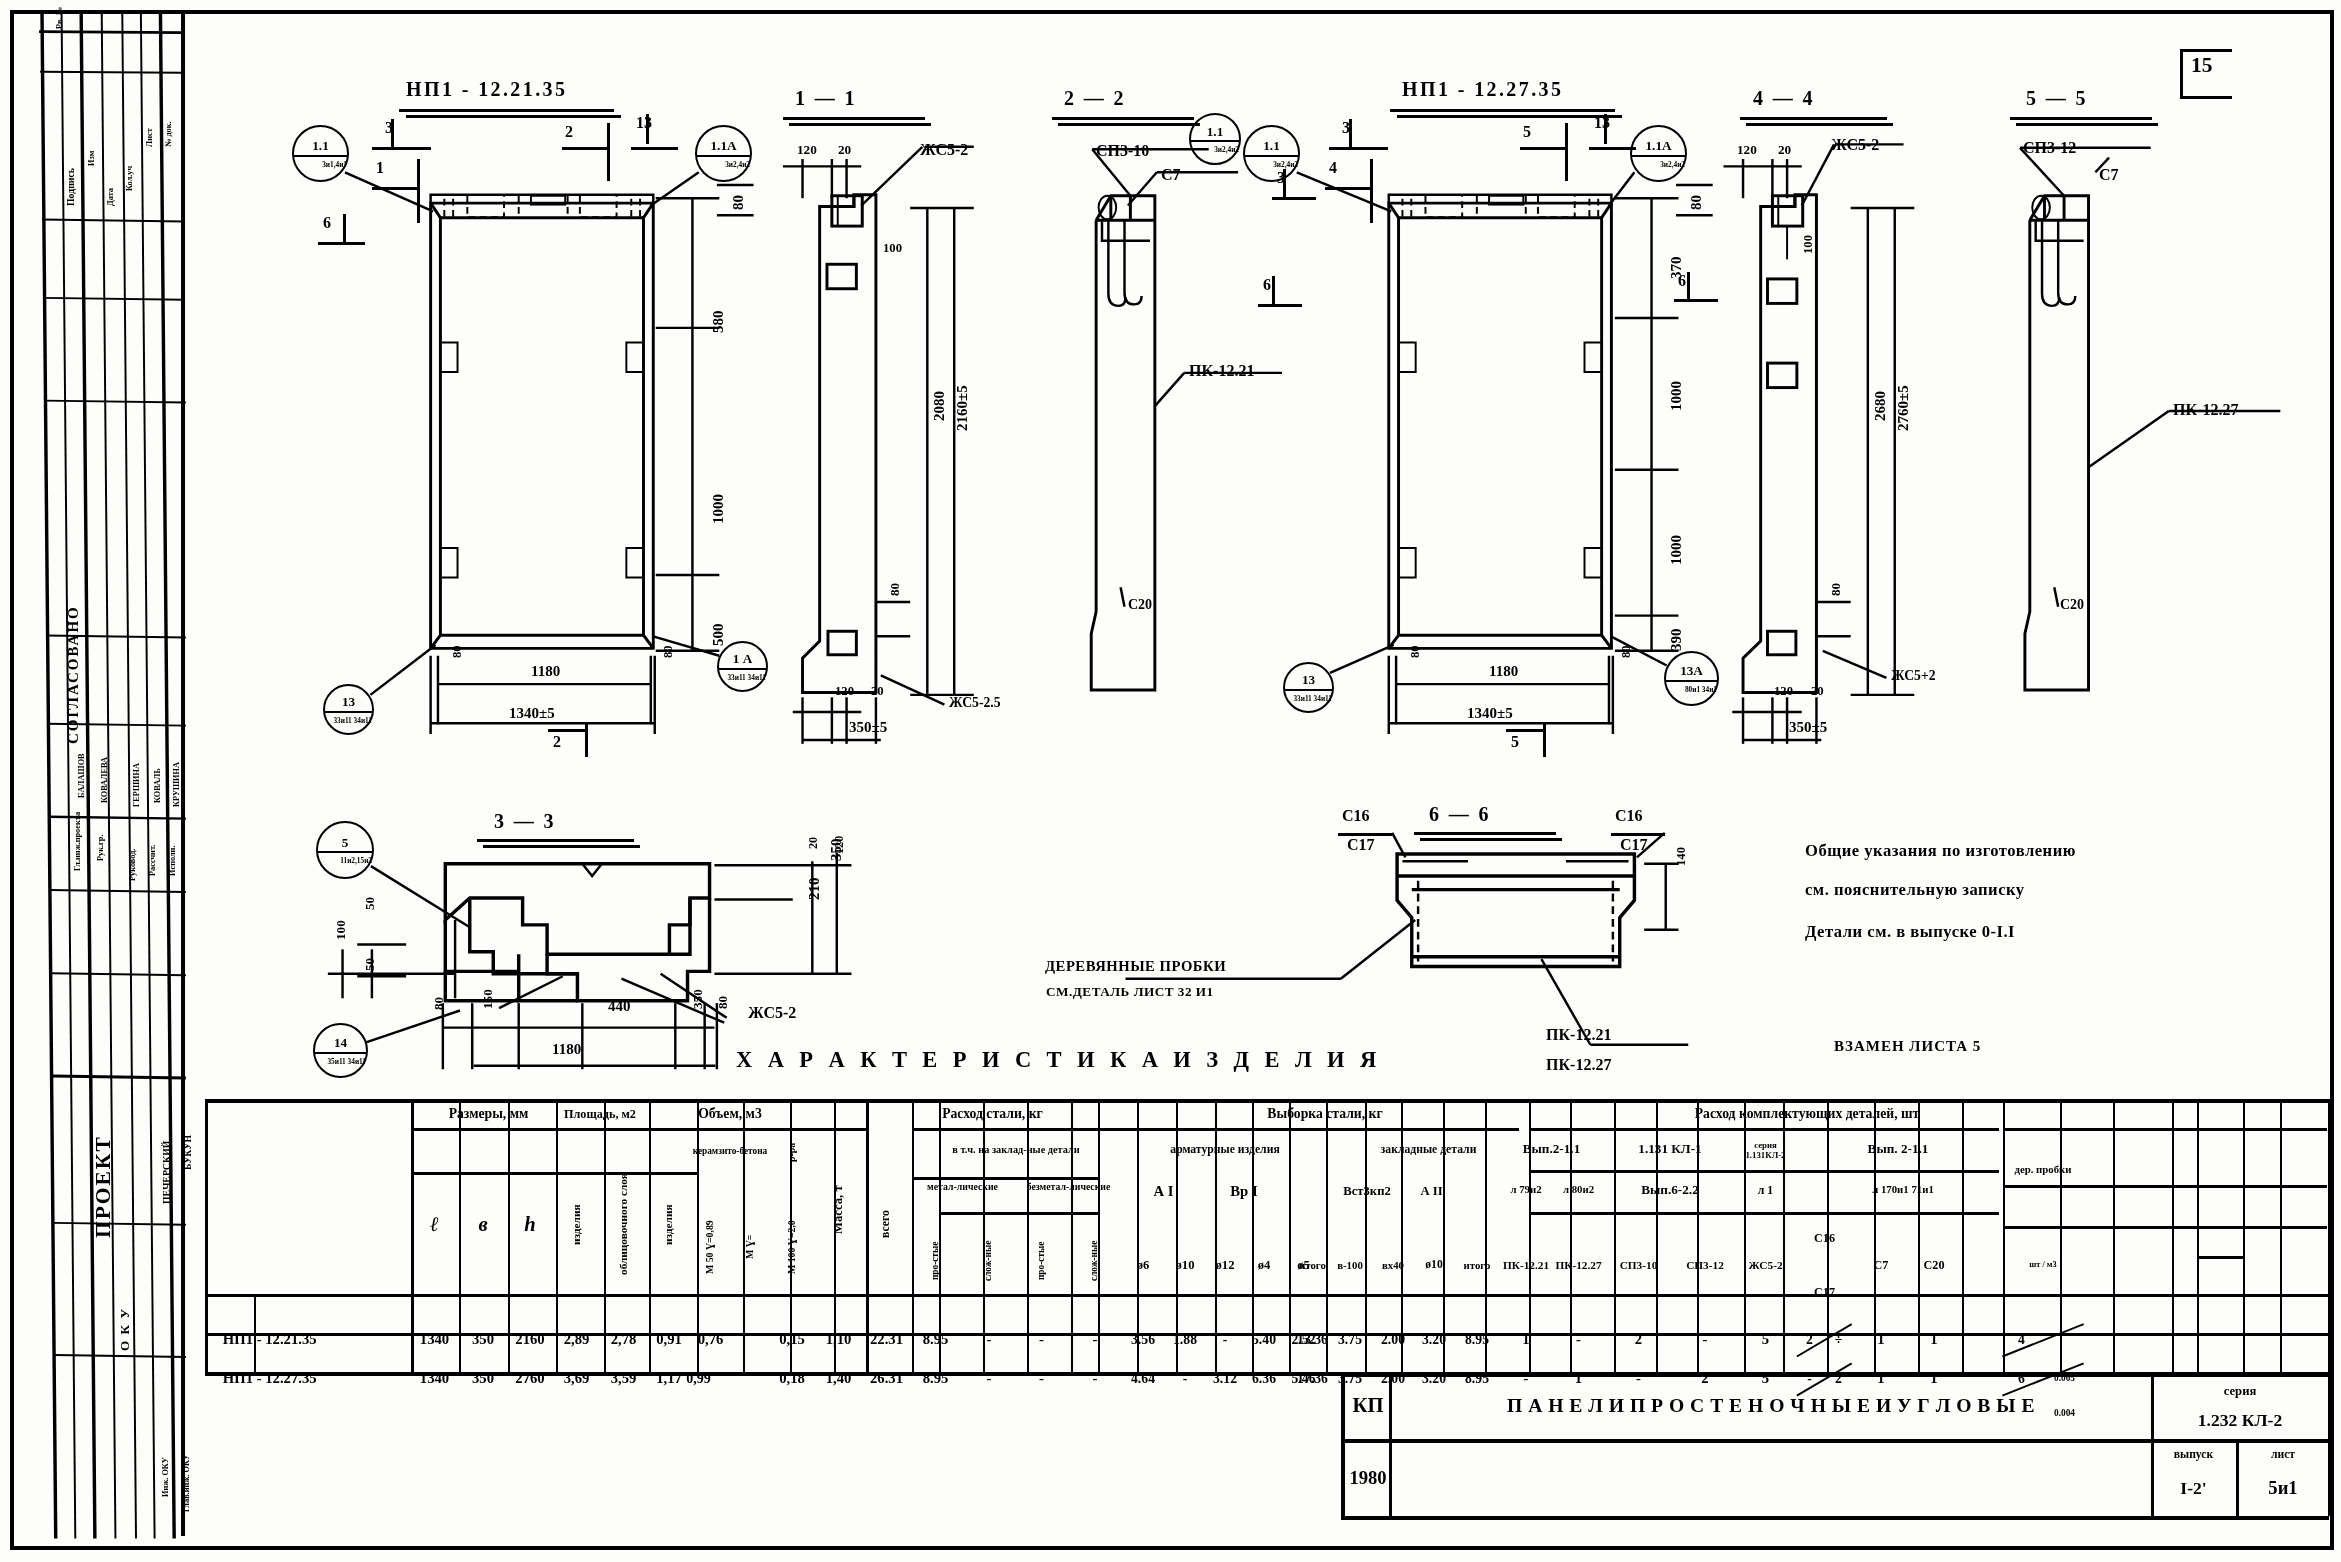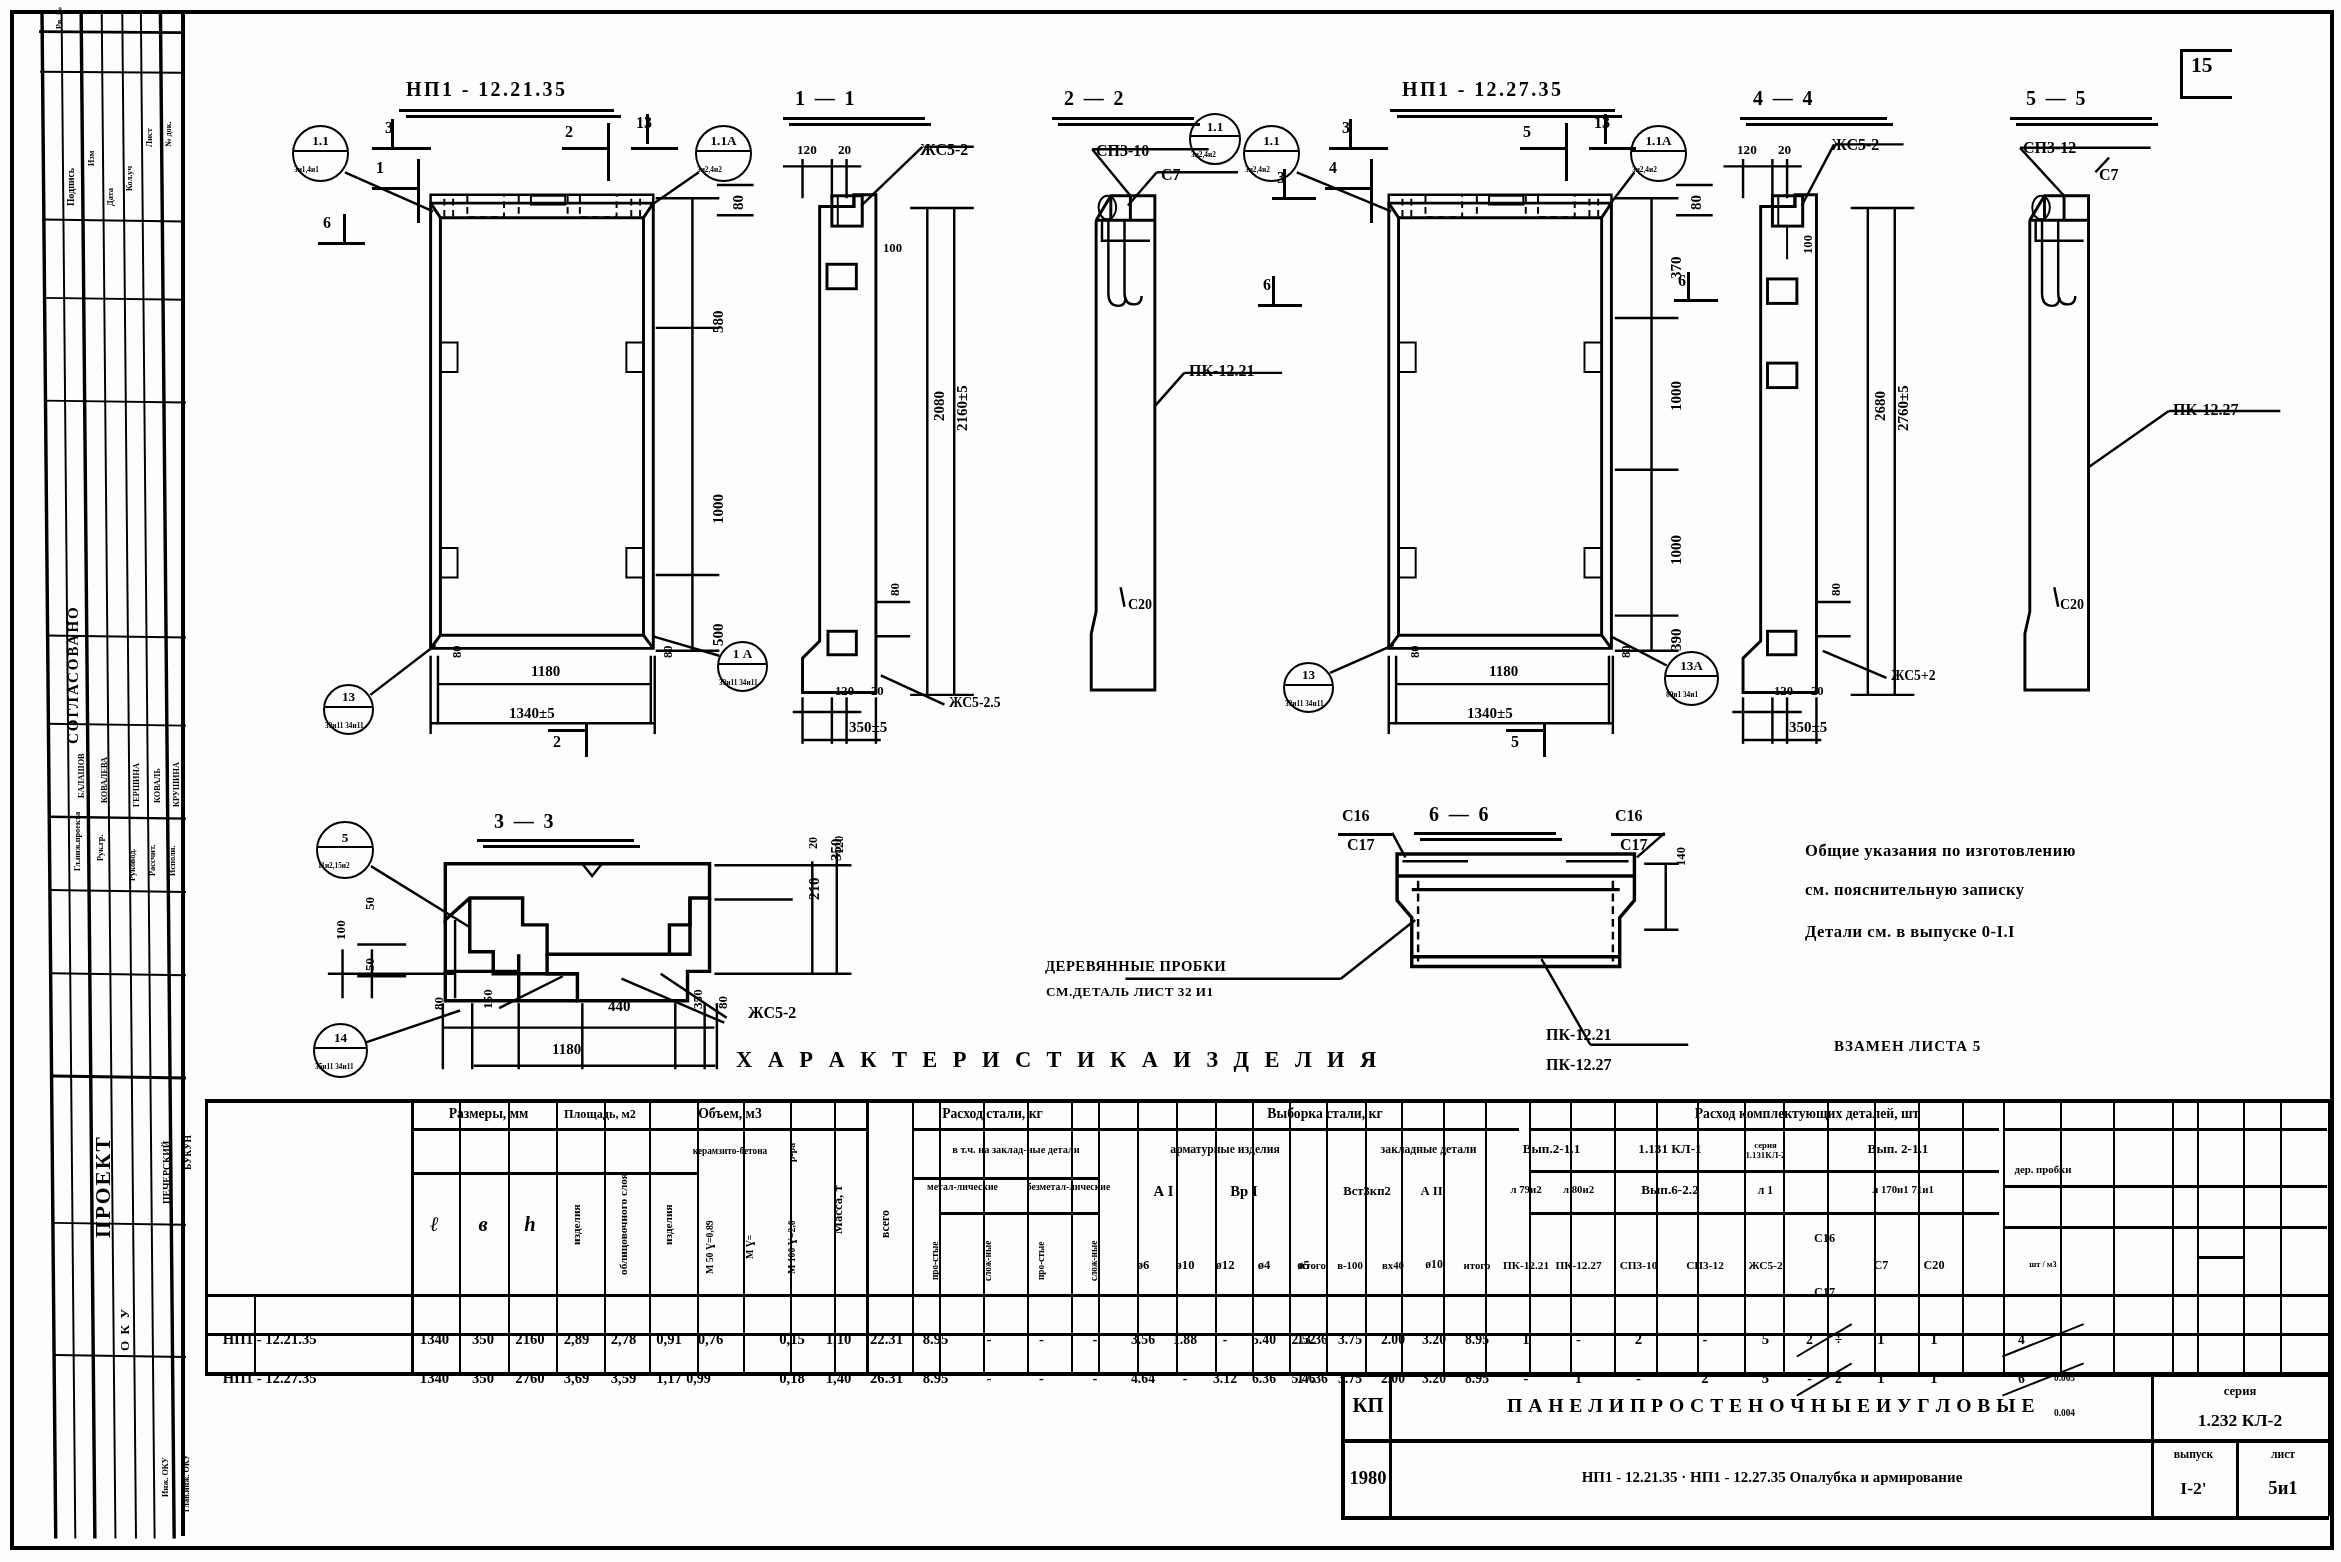--- a/index.html
+++ b/index.html
@@ -17,21 +17,21 @@
   .dim{font-size:15px;font-weight:700;}
   .lbl{font-size:16px;font-weight:700;}
   .xs{font-size:9.8px;font-weight:700;}
   .xxs{font-size:8.3px;font-weight:700;}
   .cell{position:absolute;box-sizing:border-box;display:flex;align-items:center;justify-content:center;
         text-align:center;font-size:11.3px;font-weight:700;line-height:1.05;overflow:hidden;}
   .cellv{writing-mode:vertical-rl;transform:rotate(180deg);}
   .circ{position:absolute;border:2.4px solid #000;border-radius:50%;box-sizing:border-box;
         display:flex;flex-direction:column;align-items:center;justify-content:center;}
   .circ .top{font-size:13.2px;font-weight:700;border-bottom:2px solid #000;width:100%;text-align:center;line-height:1.25;}
-  .circ .bot{font-size:7.3px;font-weight:700;width:100%;text-align:left;line-height:1.1;padding-top:14px;}
+  .circ .bot{font-size:7.3px;font-weight:700;width:100%;text-align:right;line-height:1.1;padding-top:4px;}
   .viewttl{font-size:20px;font-weight:700;letter-spacing:2.4px;text-align:center;}
   .note{font-size:16.6px;font-weight:700;letter-spacing:0.5px;}
   .big{font-size:22.5px;font-weight:700;letter-spacing:4.9px;}
   svg{position:absolute;overflow:visible;}
 </style>
 </head>
 <body>
 
 <div class="sheet">
 
@@ -856,21 +856,20 @@
     <div class="ln vl6" style="left:48px;top:0;height:143px;"></div>
     <div class="ln vl6" style="left:810px;top:0;height:143px;"></div>
     <div class="ln vl6" style="left:895px;top:66px;height:77px;"></div>
     <div class="ln vl9" style="left:987px;top:0;height:143px;"></div>
   </div>
   <div class="cell" style="left:1345px;top:1374px;width:46px;height:64px;font-size:20.6px;">КП</div>
   <div class="cell" style="left:1392px;top:1374px;width:758px;height:64px;font-size:19.6px;letter-spacing:0.5px;">П А Н Е Л И   П Р О С Т Е Н О Ч Н Ы Е   И   У Г Л О В Ы Е</div>
   <div class="cell" style="left:2153px;top:1379px;width:174px;height:25.4px;font-size:12.7px;">серия</div>
   <div class="cell" style="left:2153px;top:1404px;width:174px;height:32px;font-size:17.6px;">1.232 КЛ-2</div>
   <div class="cell" style="left:1345px;top:1441px;width:46px;height:73px;font-size:18.6px;">1980</div>
-  <div class="cell" style="left:1395px;top:1441px;width:754px;height:73px;font-size:15px;">НП1 - 12.21.35 · НП1 - 12.27.35  Опалубка и армирование</div>
   <div class="cell" style="left:2152px;top:1443px;width:83px;height:24.5px;font-size:11.7px;">выпуск</div>
   <div class="cell" style="left:2152px;top:1468px;width:83px;height:40px;font-size:17.6px;">I-2'</div>
   <div class="cell" style="left:2239px;top:1443px;width:88px;height:24.5px;font-size:11.7px;">лист</div>
   <div class="cell" style="left:2239px;top:1468px;width:88px;height:40px;font-size:18.6px;">5и1</div>
 
 <div></div>
   </div>
 
 <svg style="left:0;top:0;width:2342px;height:1563px;pointer-events:none;" viewBox="0 0 4786 3194" width="2342" height="1563">
     <g stroke="#000" stroke-width="4" fill="none">

